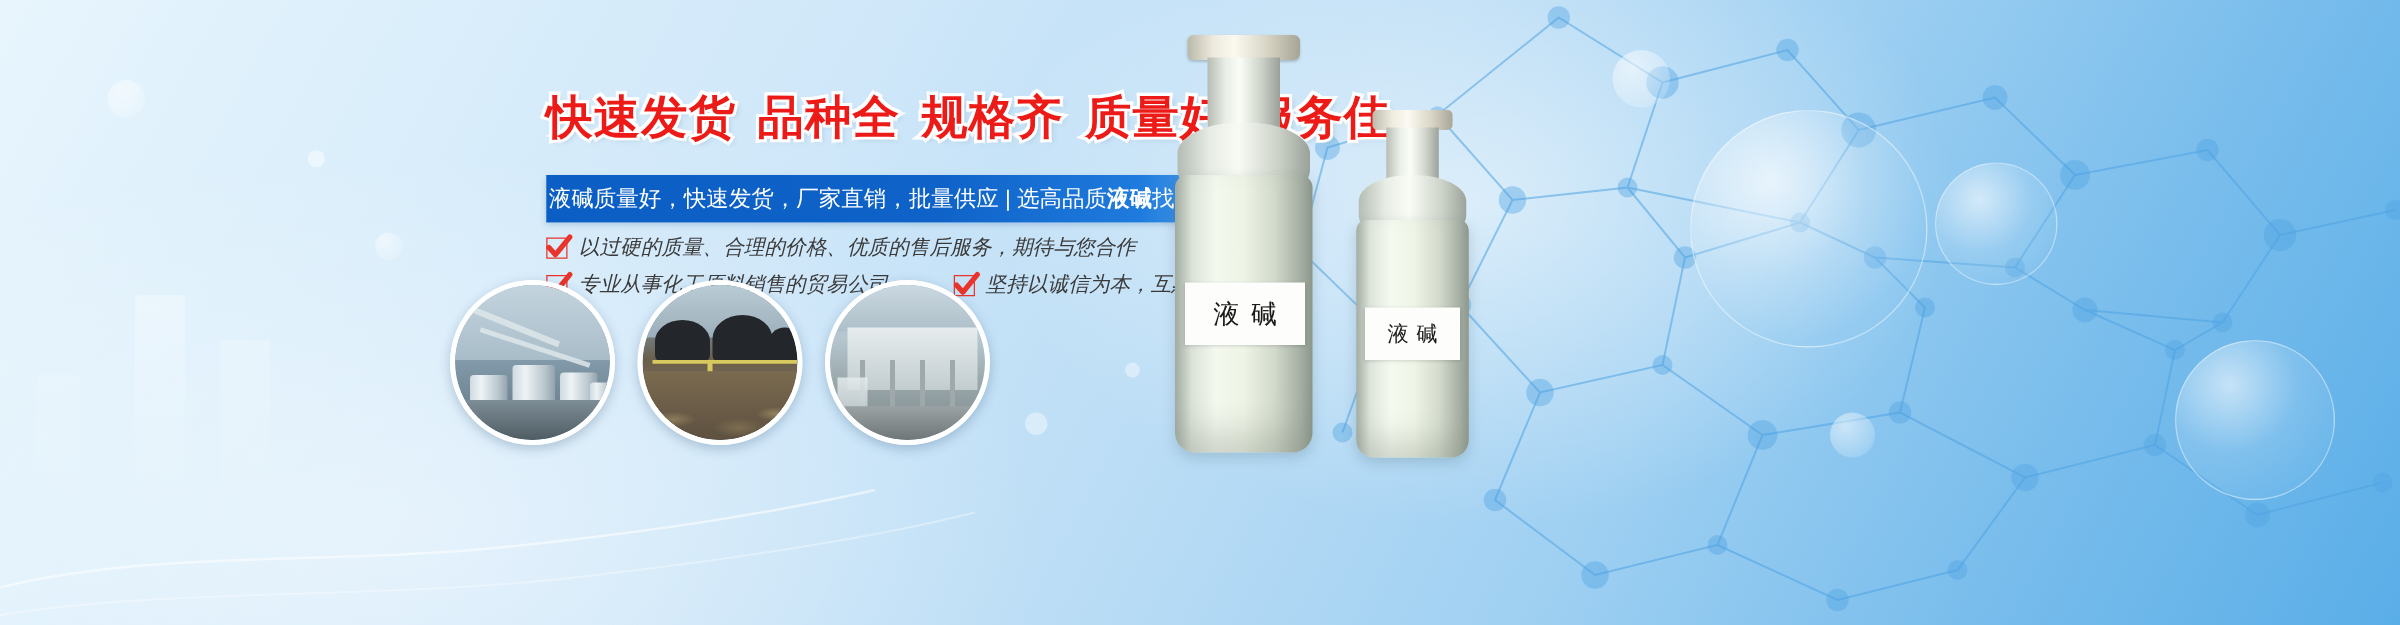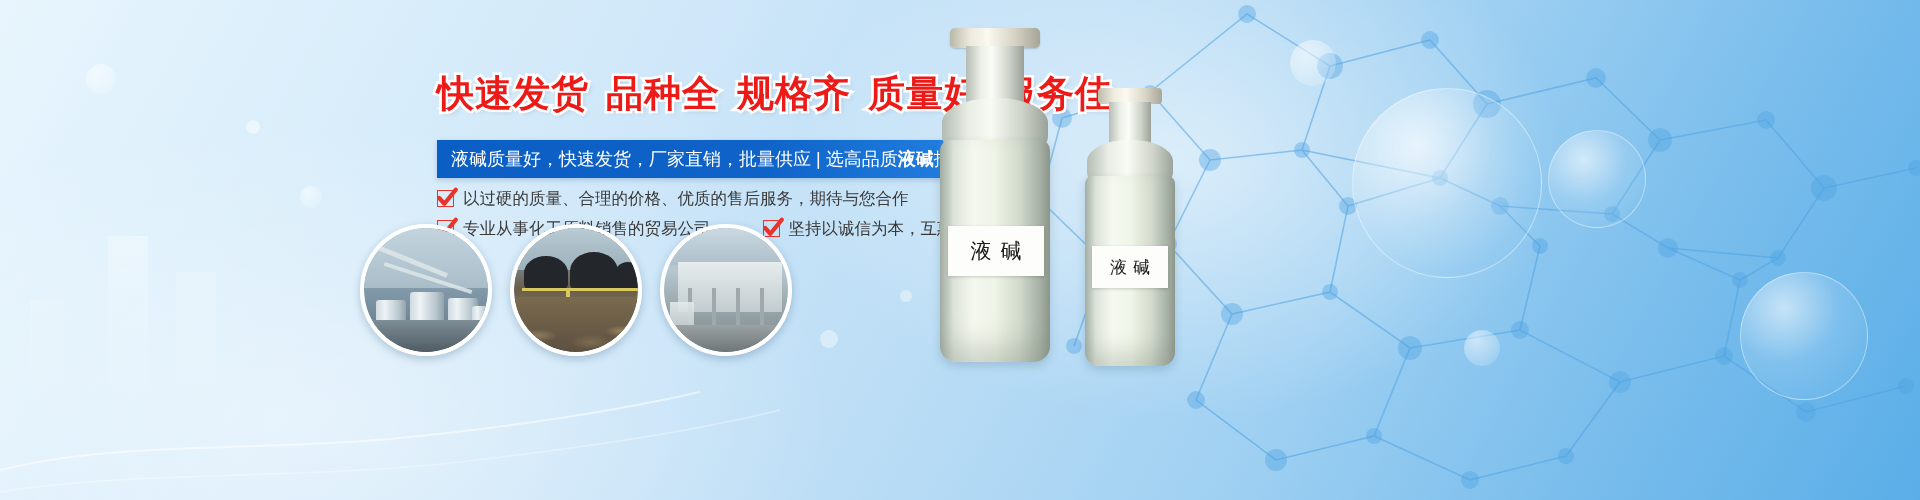--- a/index.html
+++ b/index.html
@@ -38,28 +38,28 @@
        2px 0 0 #fff,-2px 0 0 #fff,0 2px 0 #fff,0 -2px 0 #fff,
        2px 2px 0 #fff,-2px 2px 0 #fff,2px -2px 0 #fff,-2px -2px 0 #fff,
        3px 3px 4px rgba(120,160,190,.35);
   }
   #headline .hl-seg{margin-right:17px;}
   #headline .hl-seg:last-child{margin-right:0;}
 
   #subbar{
     position:absolute;left:437px;top:140px;height:38px;
     display:flex;align-items:center;
-    padding:0 14px;
+    padding:0 2px;
     background:linear-gradient(90deg,#0b5fc4 0%,#0f63c8 58%,#1f7bdd 88%,#54a4ea 100%);
     color:#ffffff;font-size:18px;white-space:nowrap;
     box-shadow:0 2px 5px rgba(40,90,140,.25);
   }
   #subbar .strong{font-weight:bold;}
 
-  .bullet-row{position:absolute;display:flex;align-items:center;white-space:nowrap;}
+  .bullet-row{position:absolute;display:flex;align-items:center;white-space:nowrap;font-style:italic;}
   .bullet{display:flex;align-items:center;white-space:nowrap;}
   .bullet + .bullet{margin-left:52px;}
   .chk{
     width:17px;height:17px;flex:0 0 17px;margin-right:9px;position:relative;
     border:1.6px solid #e8342b;box-sizing:border-box;background:transparent;
   }
   .chk svg{position:absolute;left:-3px;top:-6px;width:25px;height:25px;}
   .btxt{font-size:16.5px;color:#3a3a3a;line-height:1;}
 
   #b-row1{left:437px;top:190px;}

